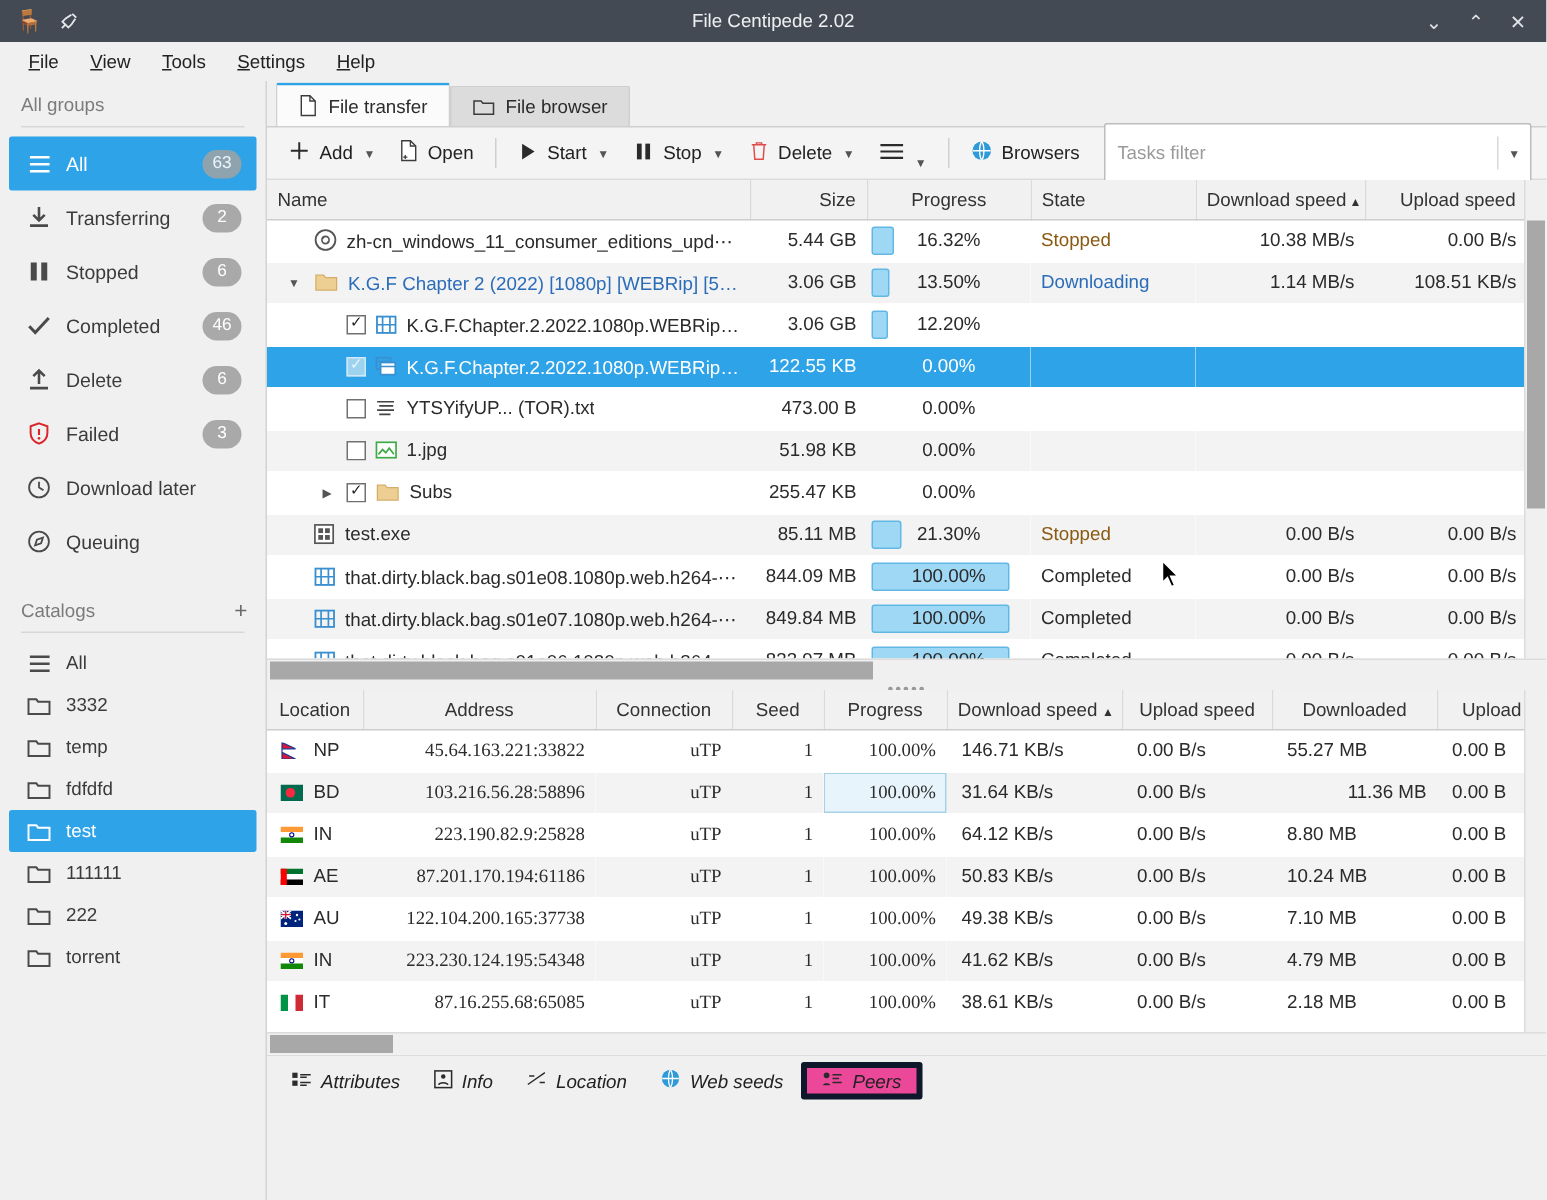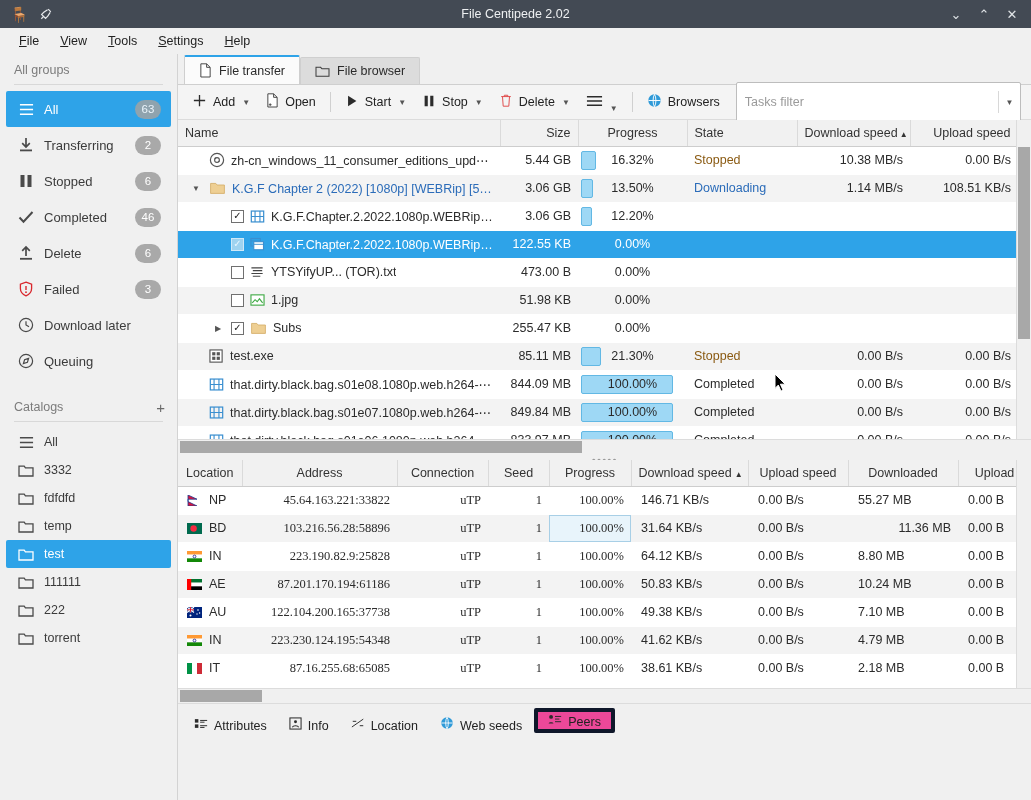--- a/index.html
+++ b/index.html
@@ -180,22 +180,22 @@
     position: absolute; left: 50%; top: 2px; transform: translateX(-50%);
     color: #999; font-size: 7px; letter-spacing: 1px; line-height: 1;
   }
 
   
   .btabs {
     height: 34px; display: flex; align-items: center; gap: 2px; padding-left: 6px;
     background: #f0f0f0; border-top: 1px solid #dcdcdc;
   }
   .btab {
-    display: flex; align-items: flex-end; gap: 6px; height: 25px; padding: 0 10px;
-    font-size: 12.5px; cursor: default; border-radius: 2px; color: #222;
+    display: flex; align-items: center; gap: 6px; height: 25px; padding: 0 10px;
+    font-size: 12.5px; cursor: default; border-radius: 2px; color: #222; font-style: italic;
   }
   .btab.active { background: #ec4899; border: 4px solid #0f172a; }
 
   
   .flag { width: 15px; height: 11px; flex: none; display: inline-block; border: 1px solid rgba(0,0,0,.18); }
   .loc-cell { display: flex; align-items: center; gap: 7px; padding-left: 2px; }
 
   
   .cursor { position: absolute; left: 774px; top: 373px; z-index: 50; pointer-events: none; }
 </style>
@@ -338,29 +338,29 @@
               </svg>
             </span>
             <span class="lbl">3332</span>
           </div>
           <div class="sb-row  cat-row">
             <span class="ico">
               <svg width="16" height="15" viewBox="0 0 16 15">
                 <path d="M1 3.2h5.2l1.2 1.6H15V13H1z" fill="none" stroke="#4a4a4a" stroke-width="1.3"></path>
               </svg>
             </span>
-            <span class="lbl">fdfdfd</span>
+            <span class="lbl">temp</span>
           </div>
           <div class="sb-row  cat-row">
             <span class="ico">
               <svg width="16" height="15" viewBox="0 0 16 15">
                 <path d="M1 3.2h5.2l1.2 1.6H15V13H1z" fill="none" stroke="#4a4a4a" stroke-width="1.3"></path>
               </svg>
             </span>
-            <span class="lbl">temp</span>
+            <span class="lbl">fdfdfd</span>
           </div>
           <div class="sb-row sel cat-row">
             <span class="ico">
               <svg width="16" height="15" viewBox="0 0 16 15">
                 <path d="M1 3.2h5.2l1.2 1.6H15V13H1z" fill="none" stroke="#ffffff" stroke-width="1.3"></path>
               </svg>
             </span>
             <span class="lbl">test</span>
           </div>
           <div class="sb-row  cat-row">

